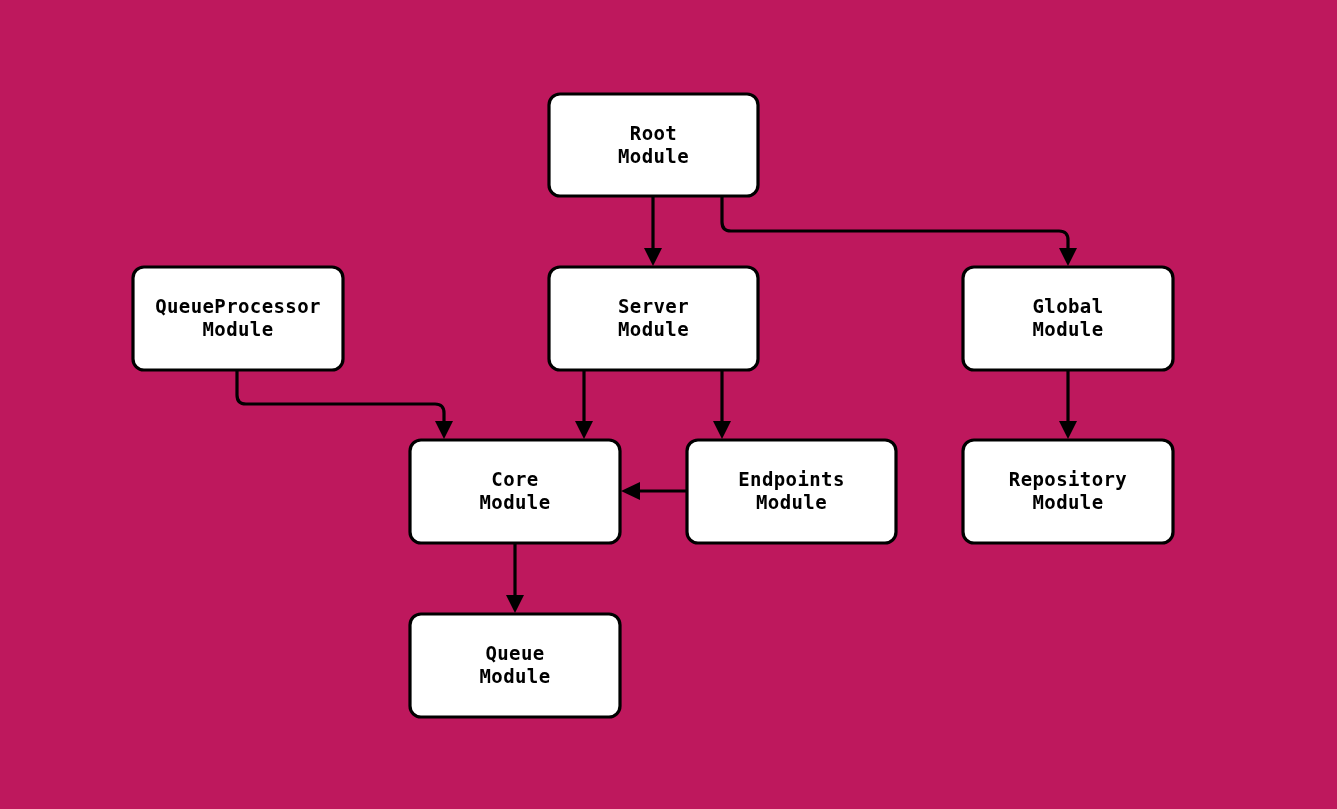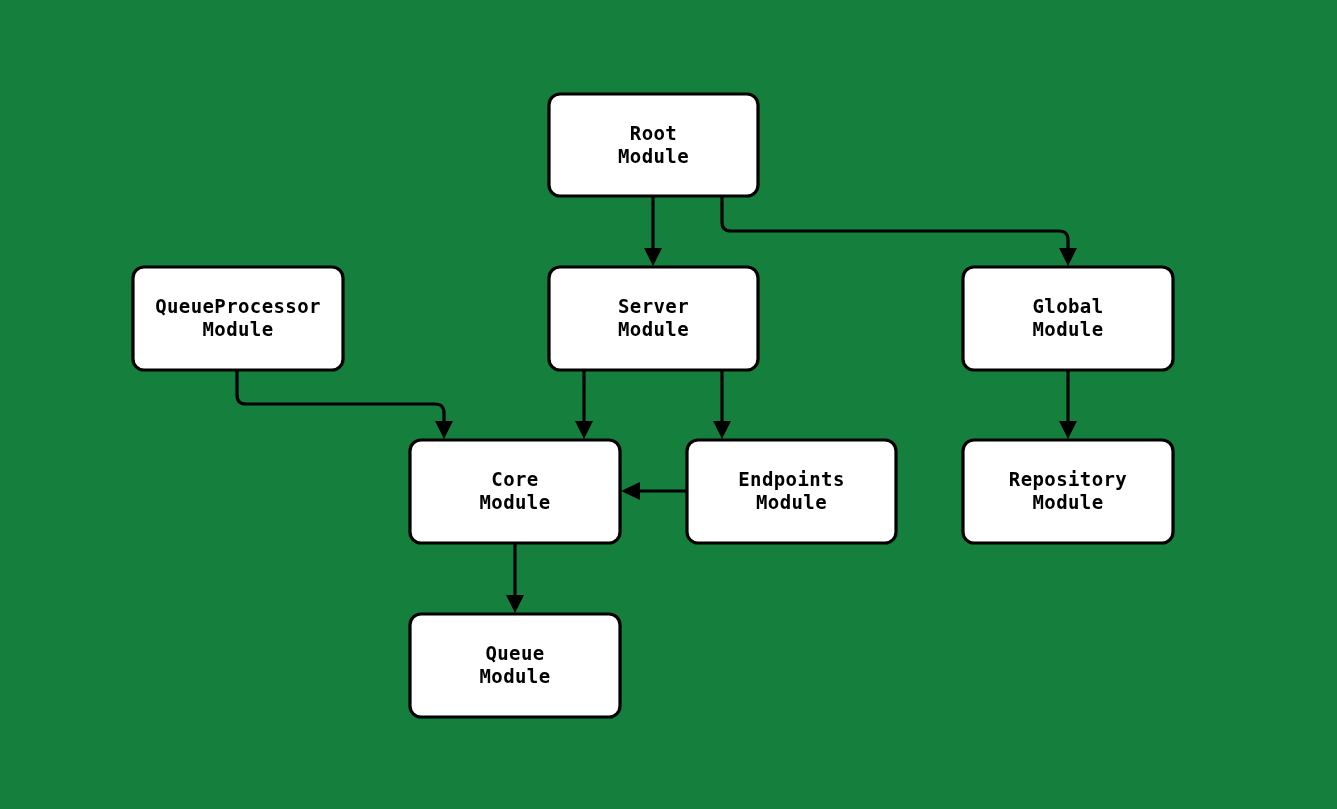--- a/index.html
+++ b/index.html
@@ -11,21 +11,21 @@
   body {
     width: 1337px;
     height: 809px;
     overflow: hidden;
     font-family: "DejaVu Sans Mono", "Liberation Mono", monospace;
   }
   #diagram-root {
     position: relative;
     width: 1337px;
     height: 809px;
-    background: #15803d;
+    background: #be185d;
   }
   svg#graph {
     display: block;
     width: 1337px;
     height: 809px;
   }
   .node-box {
     fill: #ffffff;
     stroke: #000000;
     stroke-width: 3.2;

